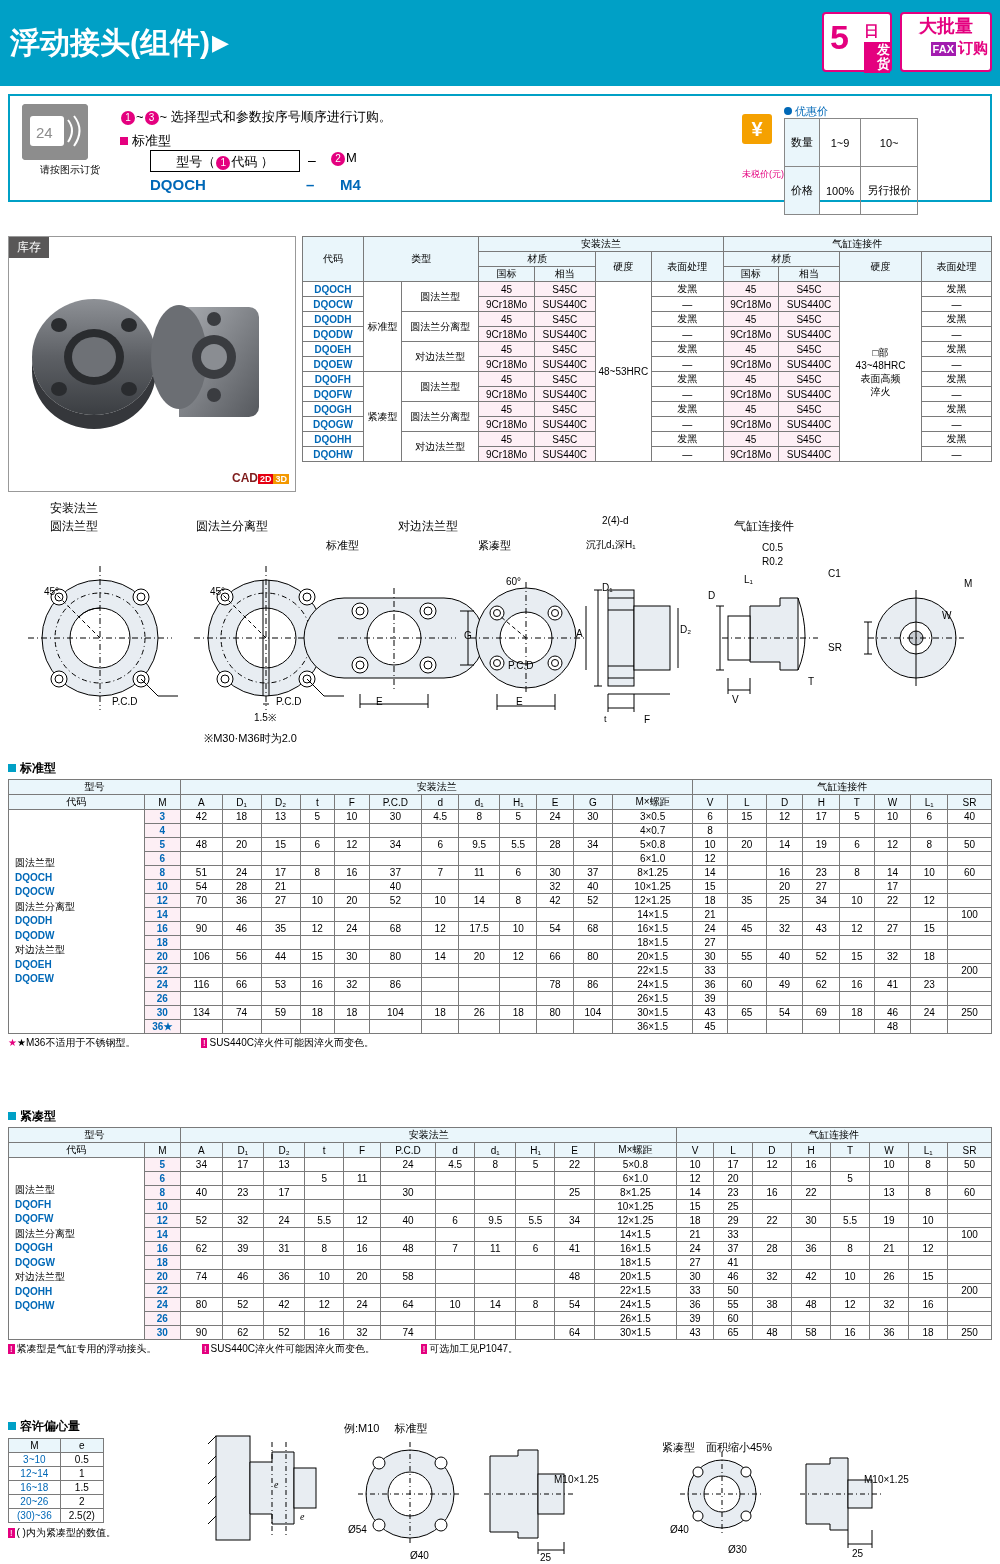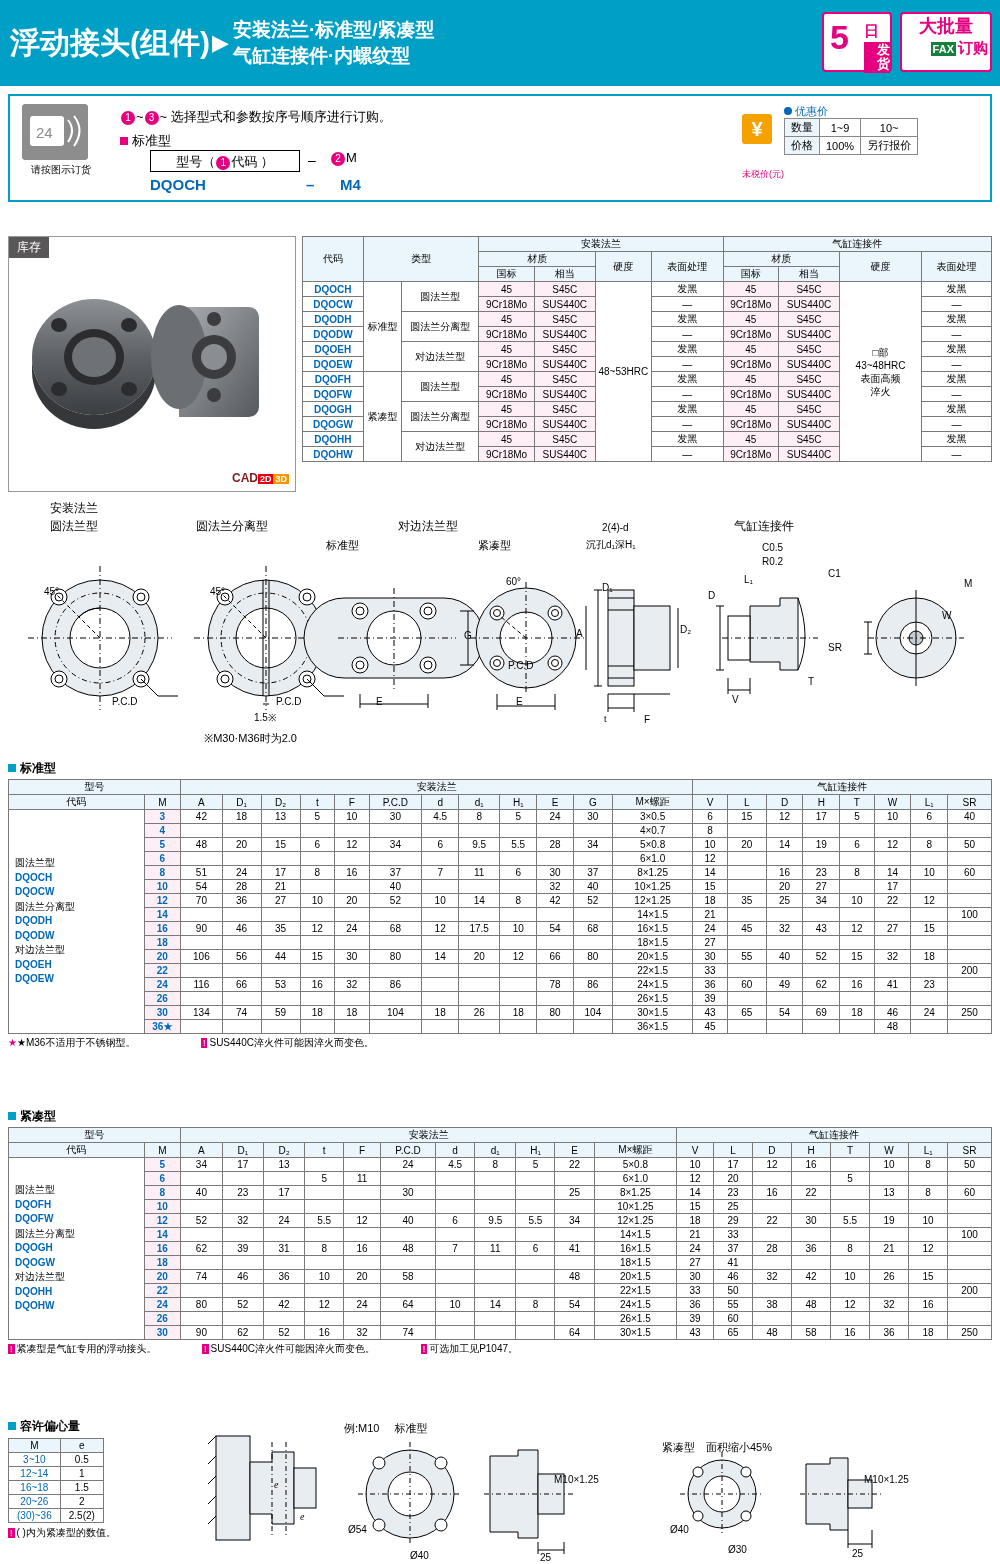--- a/index.html
+++ b/index.html
@@ -49,35 +49,35 @@
   }
   .badge-5day .num { position: absolute; left: 6px; top: 6px; color:#e4007f; font-size: 34px; font-weight: bold; line-height: 1;}
   .badge-5day .ri { position: absolute; left: 40px; top: 8px; color:#e4007f; font-size: 15px; font-weight: bold;}
   .badge-5day .fh { position: absolute; left: 40px; top: 28px; color:#fff; background:#e4007f; font-size: 13px; font-weight:bold; padding: 1px 13px; line-height:1.1; width:26px; text-align:right;}
   .badge-bulk {
     background: #fff; border: 2px solid #e4007f; border-radius: 4px;
     width: 92px; height: 60px; position: relative; padding: 2px;
   }
   .badge-bulk .t1 { color:#e4007f; font-size: 18px; font-weight: bold; text-align:center; line-height:1.2; }
   .badge-bulk .t2 { color:#e4007f; font-size: 15px; font-weight: bold; text-align:right; line-height:1.3; }
-  .badge-bulk .fax { display:inline-block; background:#15803d; color:#fff; font-size:11px; padding:0 2px; margin-right:2px;}
+  .badge-bulk .fax { display:inline-block; background:#a21caf; color:#fff; font-size:11px; padding:0 2px; margin-right:2px;}
 
   
   .order-box {
     position: absolute; left: 8px; top: 94px; width: 984px; height: 108px;
     border: 2px solid #00a0c6; background: #fff;
   }
   .phone-icon {
     position: absolute; left: 12px; top: 8px; width: 78px;
   }
   .phone-icon .bx {
     width: 66px; height: 56px; background: #8d8d8d; border-radius: 4px;
     position: relative;
   }
-  .phone-icon .cap { font-size: 10px; text-align: center; margin-top: 3px; white-space: nowrap;}
+  .phone-icon .cap { font-size: 10px; text-align: right; margin-top: 3px; white-space: nowrap;}
   .order-line1 { position: absolute; left: 110px; top: 12px; font-size: 13px; }
   .order-line2 { position: absolute; left: 110px; top: 36px; font-size: 13px; }
   .num-circle {
     display: inline-block; width: 14px; height: 14px; border-radius: 50%;
     background: #e4007f; color: #fff; font-size: 10px; text-align: center;
     line-height: 14px; vertical-align: middle; margin: 0 1px;
   }
   .sq-mark { display:inline-block; width: 8px; height: 8px; background:#e4007f; margin-right:4px;}
   .model-frame {
     position: absolute; left: 140px; top: 54px; width: 150px; height: 22px;
@@ -92,21 +92,21 @@
   .price-block { position: absolute; right: 8px; top: 8px; width: 240px; }
   .yen-badge {
     position:absolute; left:0; top: 10px; width: 30px; height: 30px;
     background: #f5a100; color: #fff; font-size: 20px; font-weight:bold;
     text-align:center; line-height:30px; border-radius:3px;
   }
   .yen-note { position:absolute; left:0; top: 64px; font-size: 9px; color:#e4007f; }
   .price-title { position:absolute; left: 42px; top: 0px; font-size: 11px; color: #0068b7; }
   .price-title .dot { display:inline-block;width:8px;height:8px;border-radius:50%;background:#0068b7;margin-right:3px;}
   .price-tbl { position:absolute; left: 42px; top: 14px; border-collapse: collapse; font-size: 11px; }
-  .price-tbl td { border: 1px solid #888; padding: 1px 6px; text-align:center; }
+  .price-tbl td { border: 1px solid #888; padding: 16px 6px; text-align:center; }
   .price-tbl td.hd { background:#eaf6fb; }
 
   
   .prod-img {
     position: absolute; left: 8px; top: 236px; width: 288px; height: 256px;
     border: 1px solid #999; background: #fff;
   }
   .stock-tag {
     position: absolute; left: 0; top: 0; background: #595757; color: #fff;
     font-size: 12px; padding: 2px 8px;
@@ -162,24 +162,20 @@
   svg { display:block; }
 </style>
 </head>
 <body>
 
 <div class="page">
 
   <div class="header">
     <div class="header-title">浮动接头(组件)</div>
     <div class="header-arrow">▶</div>
-    <div class="header-sub">
-      <div>安装法兰·标准型/紧凑型</div>
-      <div>气缸连接件·内螺纹型</div>
-    </div>
     <div class="header-badges">
       <div class="badge-5day">
         <span class="num">5</span>
         <span class="ri">日</span>
         <span class="fh">发货</span>
       </div>
       <div class="badge-bulk">
         <div class="t1">大批量</div>
         <div class="t2">
           <span class="fax">FAX</span><span>订购</span>
@@ -549,21 +545,21 @@
     <div class="dlabel" style="left:202px;top:88px;font-size:10px">45°</div>
     <div class="dlabel" style="left:498px;top:78px;font-size:10px">60°</div>
     <div class="dlabel" style="left:104px;top:198px;font-size:10px">P.C.D</div>
     <div class="dlabel" style="left:268px;top:198px;font-size:10px">P.C.D</div>
     <div class="dlabel" style="left:500px;top:162px;font-size:10px">P.C.D</div>
     <div class="dlabel" style="left:246px;top:212px;font-size:10px">1.5※</div>
     <div class="dlabel" style="left:196px;top:232px;font-size:11px">※M30·M36时为2.0</div>
     <div class="dlabel" style="left:368px;top:198px;font-size:10px">E</div>
     <div class="dlabel" style="left:508px;top:198px;font-size:10px">E</div>
     <div class="dlabel" style="left:456px;top:132px;font-size:10px">G</div>
-    <div class="dlabel" style="left:594px;top:24px;font-size:10px">2(4)-d</div>
+    <div class="dlabel" style="left:594px;top:17px;font-size:10px">2(4)-d</div>
     <div class="dlabel" style="left:578px;top:40px;font-size:10px">沉孔d₁深H₁</div>
     <div class="dlabel" style="left:568px;top:130px;font-size:10px">A</div>
     <div class="dlabel" style="left:594px;top:84px;font-size:10px">D₁</div>
     <div class="dlabel" style="left:672px;top:126px;font-size:10px">D₂</div>
     <div class="dlabel" style="left:596px;top:216px;font-size:9px">t</div>
     <div class="dlabel" style="left:636px;top:216px;font-size:10px">F</div>
     <div class="dlabel" style="left:754px;top:44px;font-size:10px">C0.5</div>
     <div class="dlabel" style="left:754px;top:58px;font-size:10px">R0.2</div>
     <div class="dlabel" style="left:820px;top:70px;font-size:10px">C1</div>
     <div class="dlabel" style="left:736px;top:76px;font-size:10px">L₁</div>

